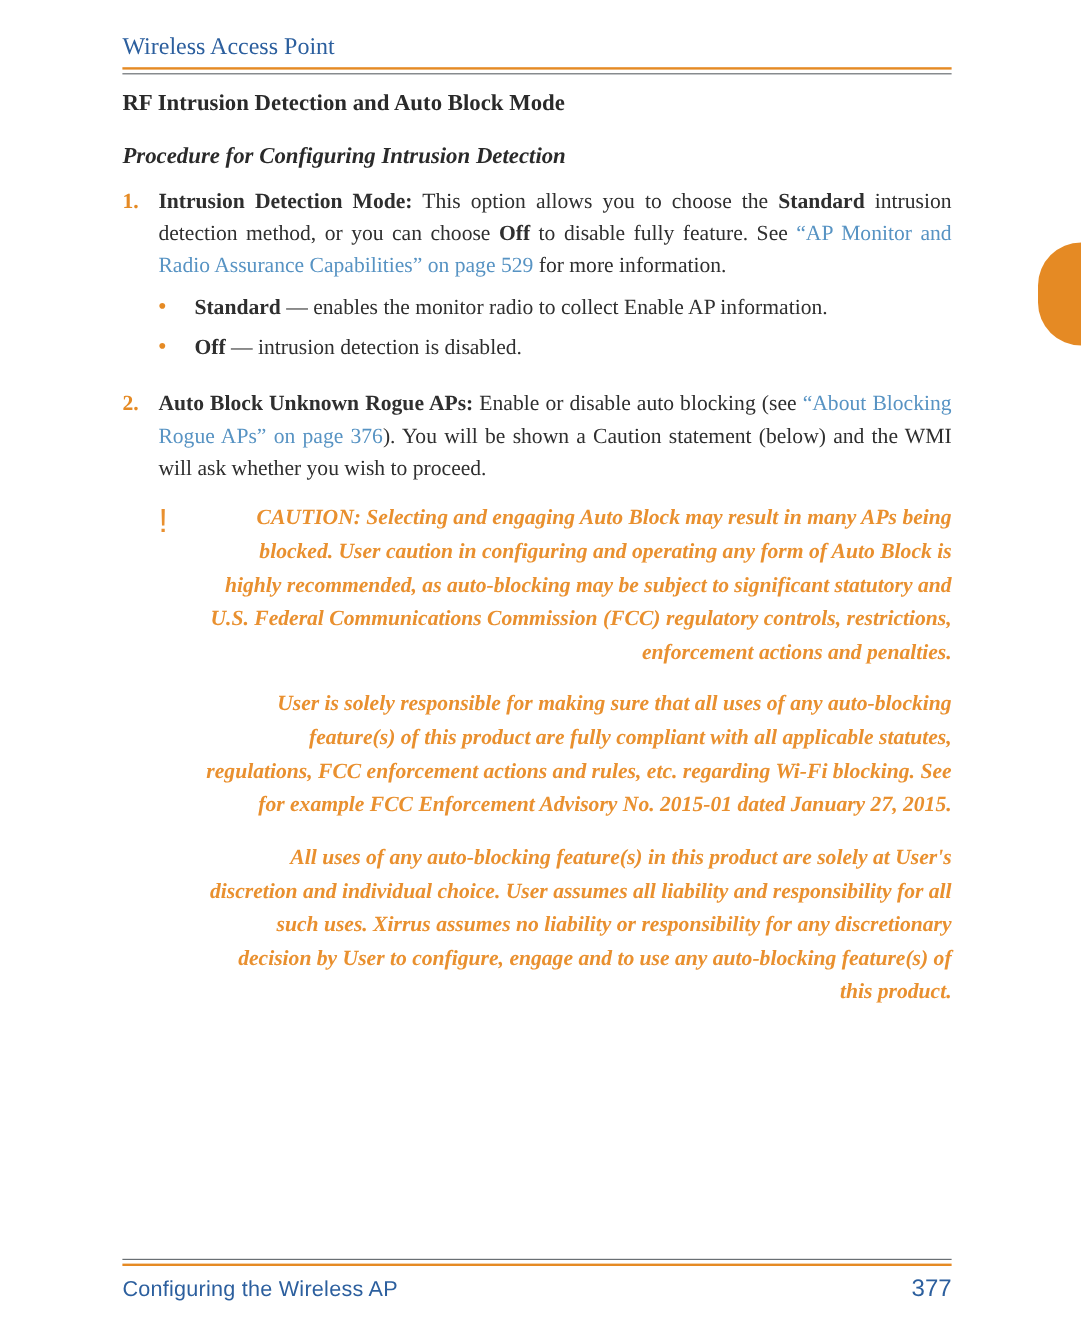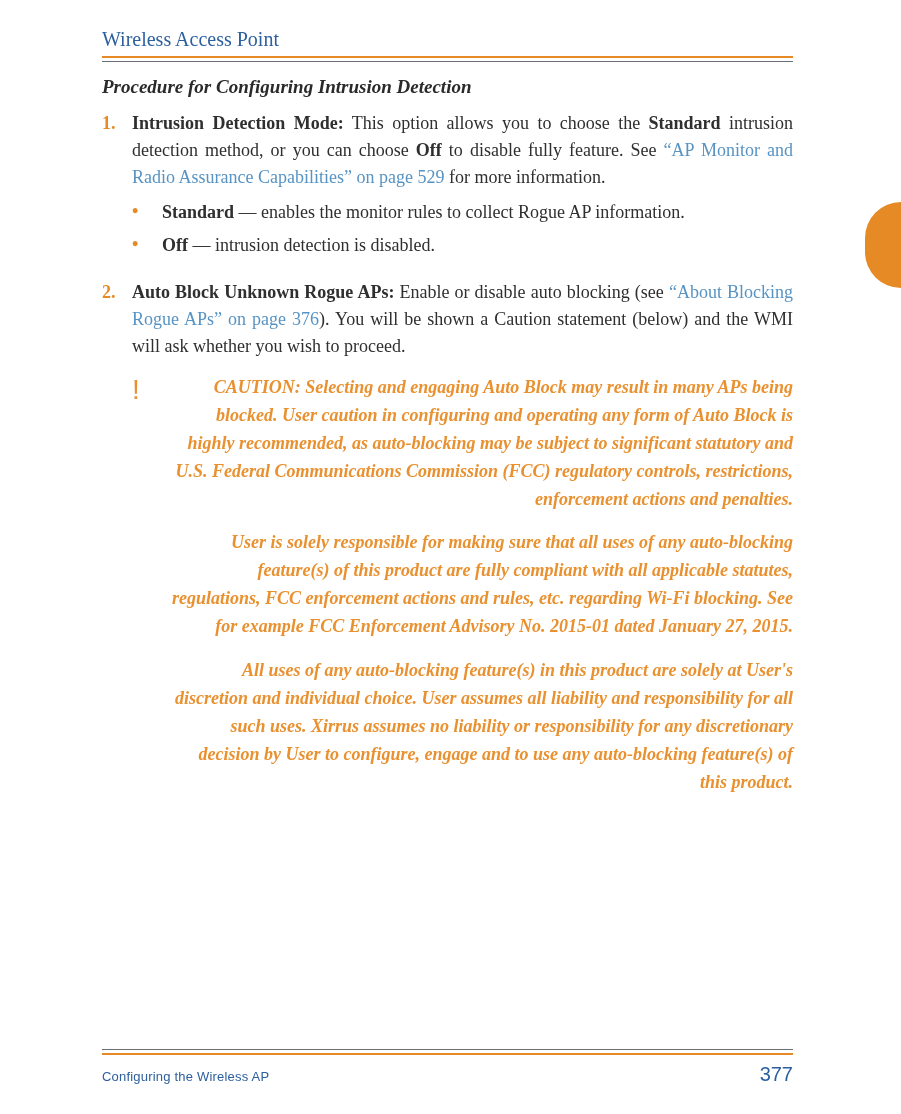--- a/index.html
+++ b/index.html
@@ -126,53 +126,54 @@
     bottom:28px;
   }
   .f-rule-gray{height:1px;background:var(--gray-rule);margin-bottom:3px;}
   .f-rule-orange{height:2px;background:var(--orange);margin-bottom:8px;}
   .footer-row{
     display:flex;justify-content:space-between;align-items:baseline;
     font-family:Arial,Helvetica,sans-serif;
     color:var(--footer-blue);
   }
   .footer-left{
-    font-size:13px;
+    font-size:18px;
     letter-spacing:0.2px;
     font-weight:400;
     text-align:right;
   }
   .footer-right{
     font-size:20px;
     font-weight:400;
   }
 </style>
 </head>
 <body>
 
 <div class="page">
 
   <div class="running-head">Wireless Access Point</div>
   <div class="orange-rule"></div>
   <div class="gray-rule"></div>
 
+  <div class="h1-bold">RF Intrusion Detection and Auto Block Mode</div>
   <div class="h2-ital">Procedure for Configuring Intrusion Detection</div>
 
   <div class="proc-list">
 
     <div class="proc-item">
       <div class="proc-num">1.</div>
       <div class="proc-body">
         <span><b>Intrusion Detection Mode:</b><span> This option allows you to choose the </span><b>Standard</b><span> intrusion detection method, or you can choose </span><b>Off</b><span> to disable fully feature. See </span><span class="link">“AP Monitor and Radio Assurance Capabilities” on page 529</span><span> for more information.</span></span>
 
         <div class="sub-list">
           <div class="sub-item">
             <div class="bullet">•</div>
             <div class="sub-body">
-              <b>Standard</b><span> — </span><span>enables the monitor rules to collect Rogue AP information.</span>
+              <b>Standard</b><span> — </span><span>enables the monitor radio to collect Enable AP information.</span>
             </div>
           </div>
           <div class="sub-item">
             <div class="bullet">•</div>
             <div class="sub-body">
               <b>Off</b><span> — </span><span>intrusion detection is disabled.</span>
             </div>
           </div>
         </div>
       </div>

